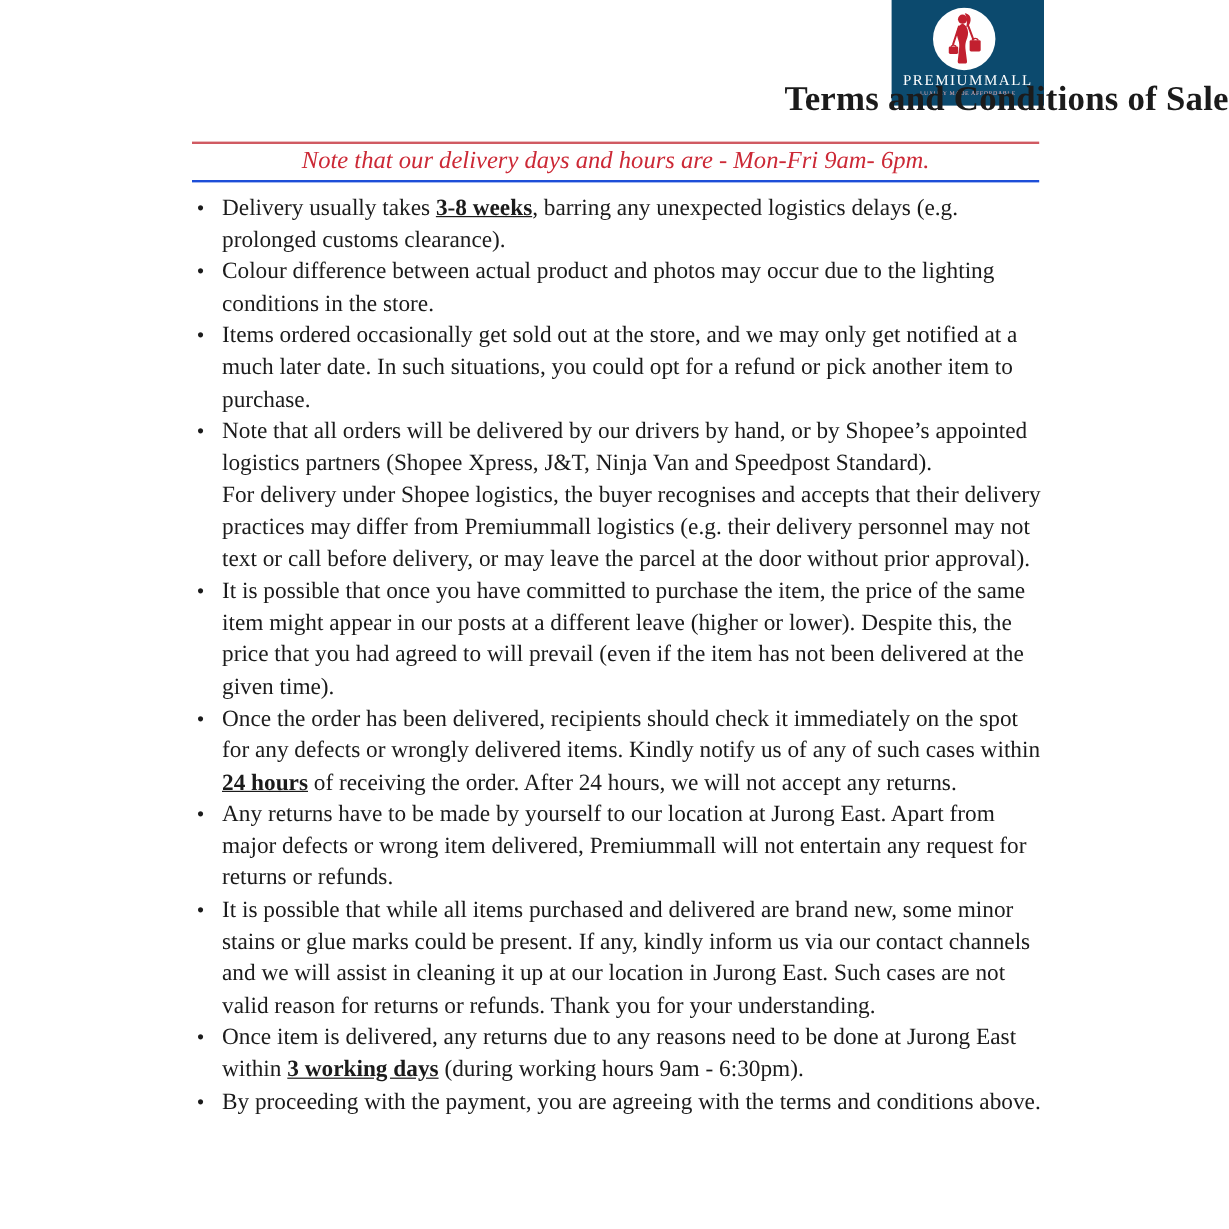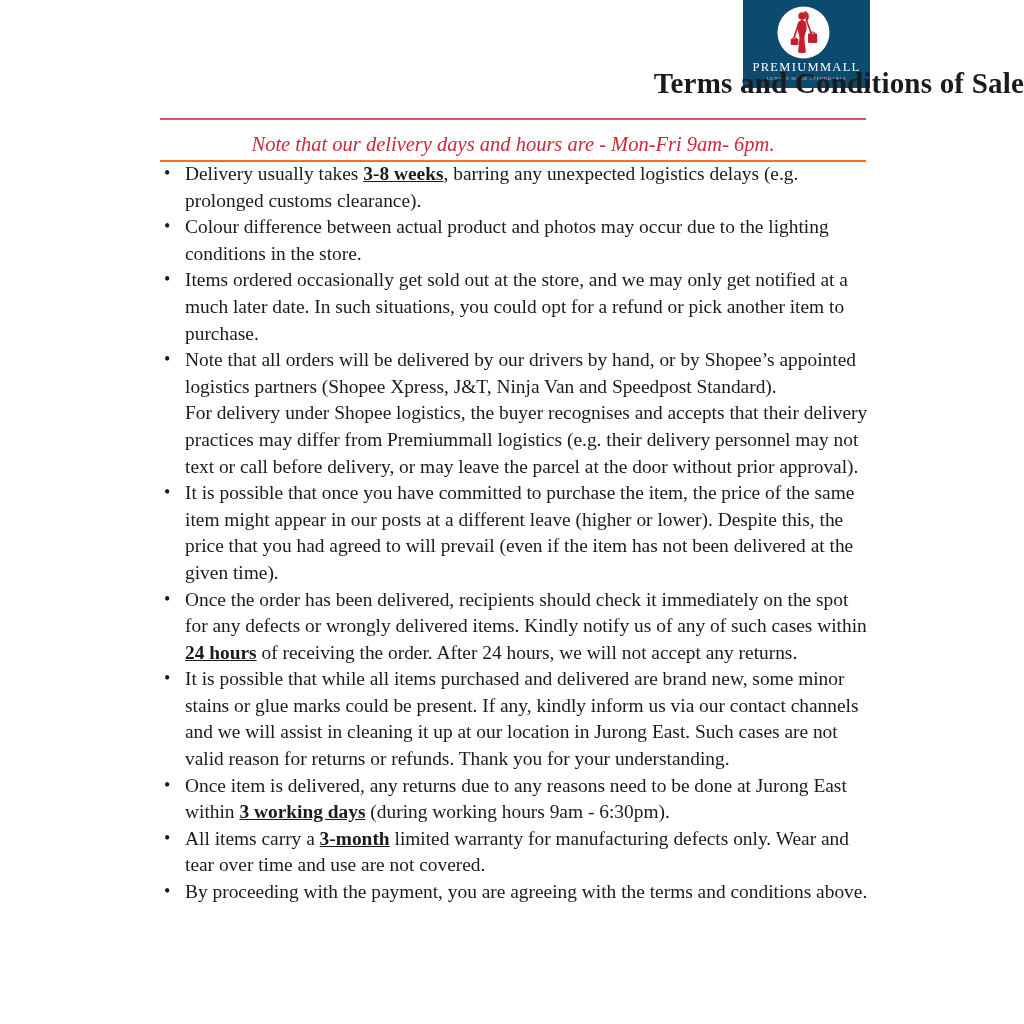--- a/index.html
+++ b/index.html
@@ -30,22 +30,22 @@
 
   
   .page-title {
     position:absolute; top:67px; left:0; width:1024px;
     text-align:right; font-size:29px; font-weight:bold; letter-spacing:0.2px;
   }
 
   
   .notice {
     position:absolute; left:160px; top:118px; width:706px;
-    border-top:2px solid #d05a62; border-bottom:2px solid #f97316;
-    padding:13px 0 4px; text-align:center;font-family:Liberation Serif, serif;
+    border-top:2px solid #d05a62; border-bottom:2px solid #1d4ed8;
+    padding:3px 0 4px; text-align:center;font-family:Liberation Serif, serif;
   }
   .notice-text { font-style:italic; color:#cc2936; font-size:20.5px; }
 
   
   .terms {
     position:absolute; left:160px; top:161px; width:712px;
     list-style:none; font-size:19.4px; line-height:26.6px;
   }
   .terms li { padding-left:25px; position:relative; }
   .terms li::before {
@@ -99,19 +99,19 @@
     <span class="notice-text">Note that our delivery days and hours are - Mon-Fri 9am- 6pm.</span>
   </div>
 
   <ul class="terms" id="terms-list">
       <li><span>Delivery usually takes </span><b>3-8 weeks</b><span>, barring any unexpected logistics delays (e.g. prolonged customs clearance).</span></li>
       <li><span>Colour difference between actual product and photos may occur due to the lighting conditions in the store.</span></li>
       <li><span>Items ordered occasionally get sold out at the store, and we may only get notified at a much later date. In such situations, you could opt for a refund or pick another item to purchase.</span></li>
       <li><span>Note that all orders will be delivered by our drivers by hand, or by Shopee’s appointed logistics partners (Shopee Xpress, J&amp;T, Ninja Van and Speedpost Standard).</span><br><span>For delivery under Shopee logistics, the buyer recognises and accepts that their delivery practices may differ from Premiummall logistics (e.g. their delivery personnel may not text or call before delivery, or may leave the parcel at the door without prior approval).</span></li>
       <li><span>It is possible that once you have committed to purchase the item, the price of the same item might appear in our posts at a different leave (higher or lower). Despite this, the price that you had agreed to will prevail (even if the item has not been delivered at the given time).</span></li>
       <li><span>Once the order has been delivered, recipients should check it immediately on the spot for any defects or wrongly delivered items. Kindly notify us of any of such cases within </span><b>24 hours</b><span> of receiving the order. After 24 hours, we will not accept any returns.</span></li>
+      <li><span>Any returns have to be made by yourself to our location at Jurong East. Apart from major defects or wrong item delivered, Premiummall will not entertain any request for returns or refunds.</span></li>
       <li><span>It is possible that while all items purchased and delivered are brand new, some minor stains or glue marks could be present. If any, kindly inform us via our contact channels and we will assist in cleaning it up at our location in Jurong East. Such cases are not valid reason for returns or refunds. Thank you for your understanding.</span></li>
       <li><span>Once item is delivered, any returns due to any reasons need to be done at Jurong East within </span><b>3 working days</b><span> (during working hours 9am - 6:30pm).</span></li>
-      <li><span>All items carry a </span><b>3-month</b><span> limited warranty for manufacturing defects only. Wear and tear over time and use are not covered.</span></li>
       <li><span>By proceeding with the payment, you are agreeing with the terms and conditions above.</span></li>
     </ul>
 
 </div>
 
 </body></html>

